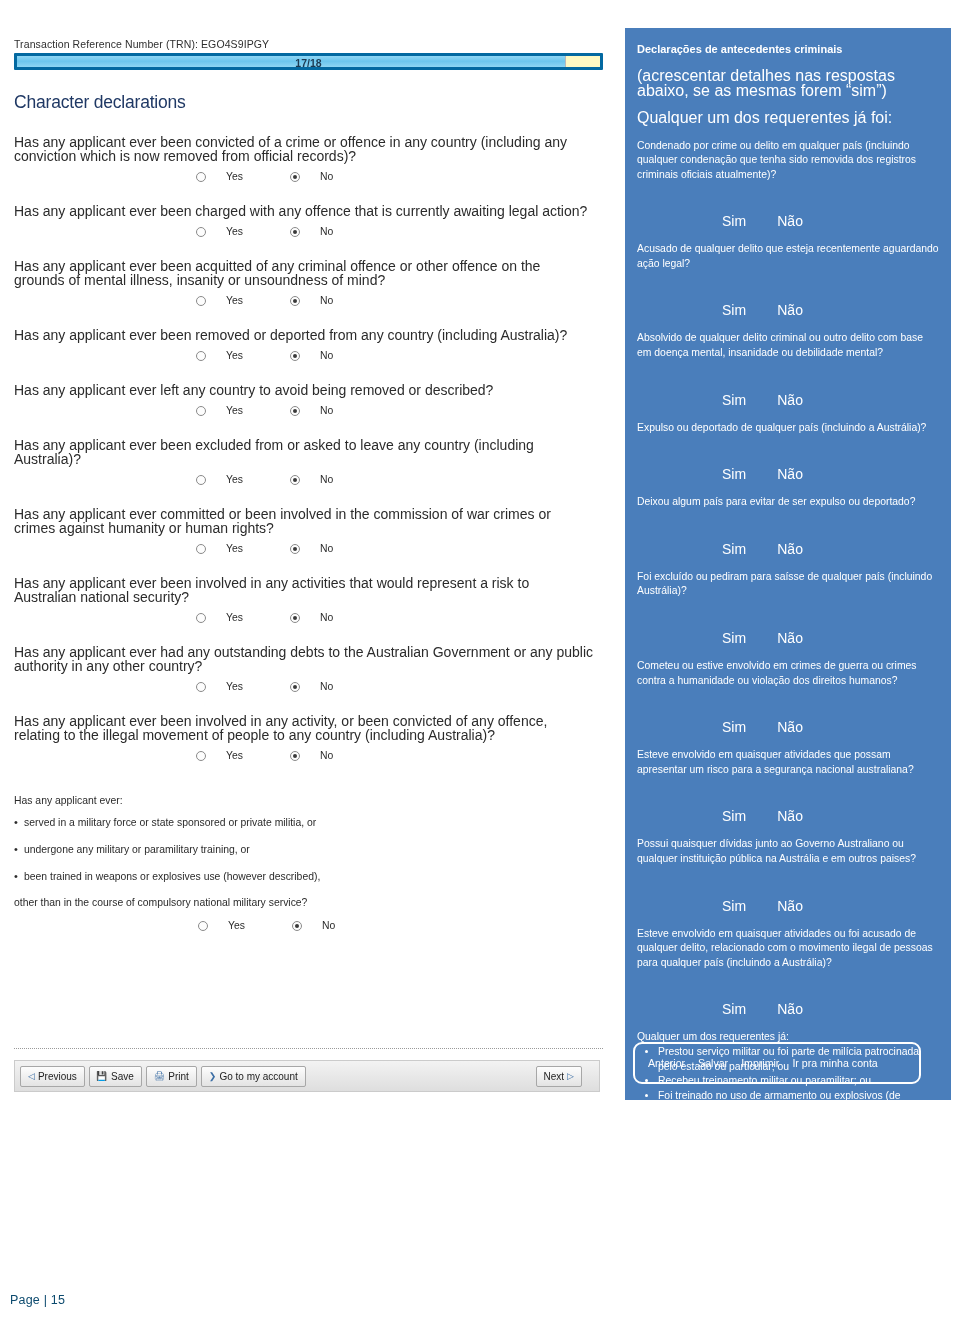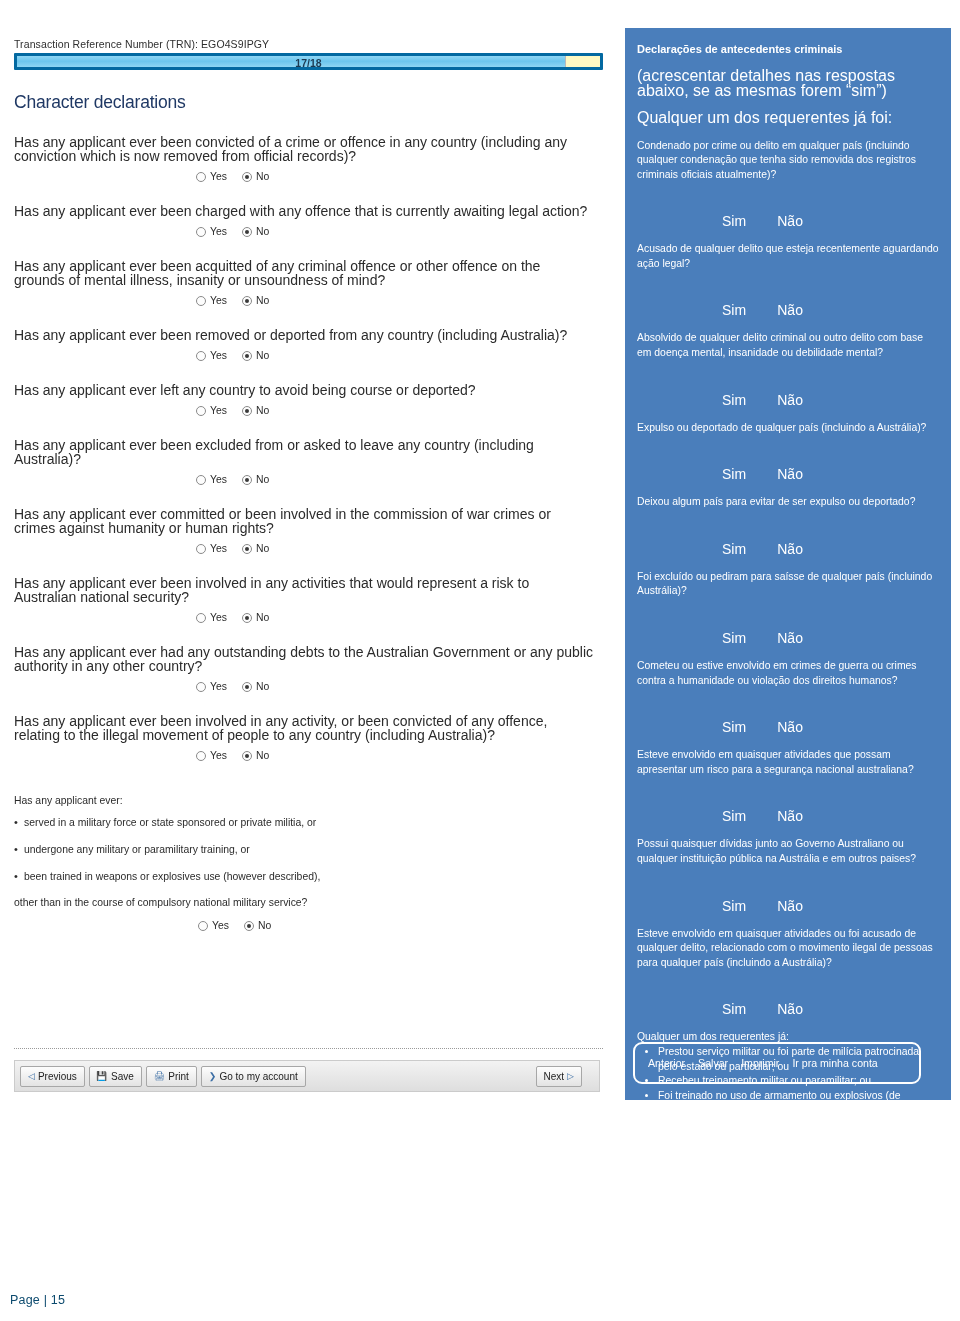--- a/index.html
+++ b/index.html
@@ -81,21 +81,21 @@
     line-height: 14px;
     color: #2b2b2b;
     max-width: 580px;
   }
   .radio-row {
     margin: 8px 0 0 182px;
     font-size: 10.4px;
     color: #2b2b2b;
     display: flex;
     align-items: center;
-    gap: 4px;
+    gap: 20px;
   }
   .radio-row .gap { display: inline-block; width: 7px; }
   .radio {
     display: inline-block;
     width: 8px; height: 8px;
     border: 1px solid #8a8a8a;
     border-radius: 50%;
     background: #fdfdfd;
     position: relative;
     vertical-align: -1px;
@@ -306,21 +306,21 @@
       <div class="radio-row">
         <span class="radio"></span>
         <span class="radio-lbl">Yes</span>
         <span class="gap"></span>
         <span class="radio on"></span>
         <span class="radio-lbl">No</span>
       </div>
     </div>
 
     <div class="q-block">
-      <div class="q-text">Has any applicant ever left any country to avoid being course or deported?</div>
+      <div class="q-text">Has any applicant ever left any country to avoid being removed or described?</div>
       <div class="radio-row">
         <span class="radio"></span>
         <span class="radio-lbl">Yes</span>
         <span class="gap"></span>
         <span class="radio on"></span>
         <span class="radio-lbl">No</span>
       </div>
     </div>
 
     <div class="q-block">

